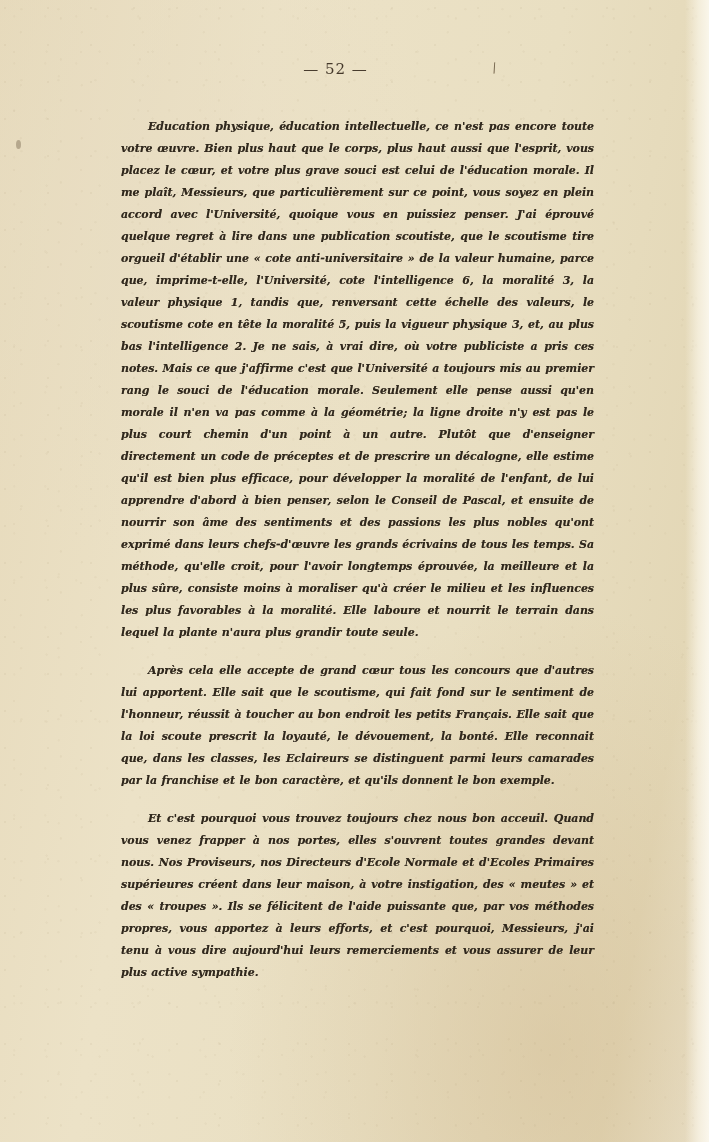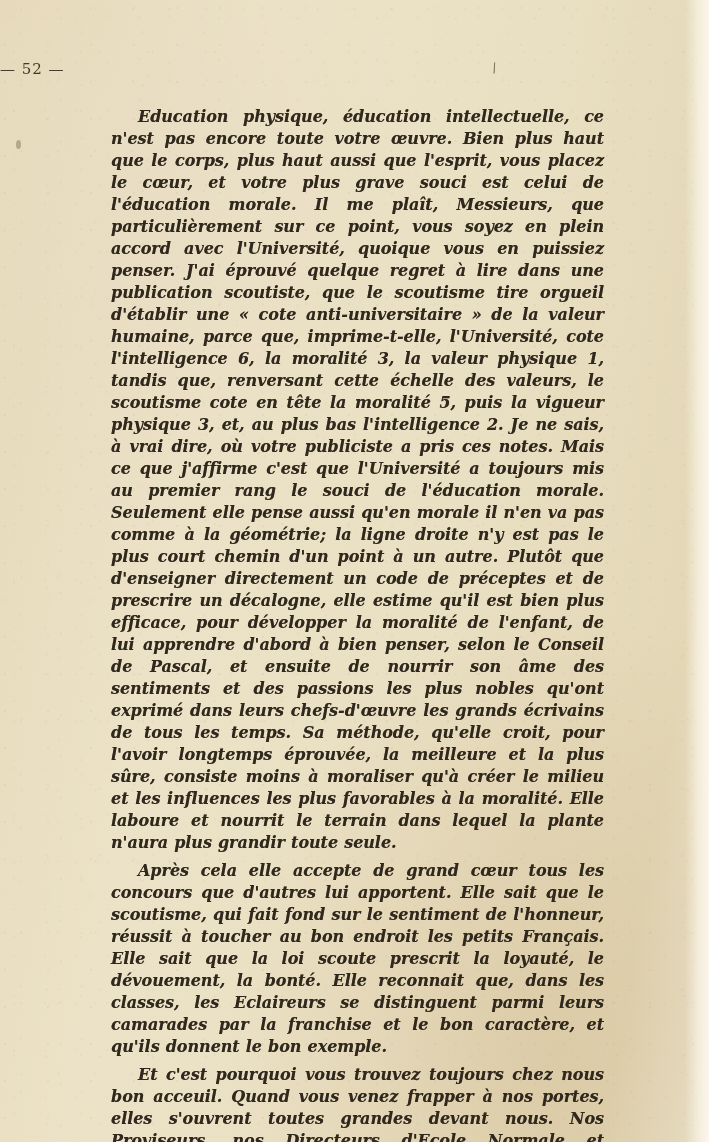--- a/index.html
+++ b/index.html
@@ -64,45 +64,45 @@
     left: 0;
     top: 0;
     width: 709px;
     height: 1142px;
   }
   .folio {
     position: absolute;
     top: 60px;
     left: 0;
     width: 671px;
-    text-align: left;
+    text-align: center;
     font-size: 15px;
     letter-spacing: 1px;
     color: #43372a;
     font-family: "DejaVu Serif", "Liberation Serif", serif;
   }
   .folio-mark {
     position: absolute;
     top: 60px;
     left: 492px;
     font-size: 13px;
     color: #7a6a52;
     transform: rotate(-14deg);
   }
   .textblock {
     position: absolute;
     left: 105px;
     top: 100px;
     width: 505px;
   }
   p.para {
-    margin: 6px;
+    margin: 16px;
     font-style: italic;
     font-weight: bold;
-    font-size: 16px;
+    font-size: 11px;
     line-height: 22.0px;
     text-align: justify;
     text-align-last: left;
     color: #30281d;
     text-indent: 27px;
     letter-spacing: -0.05px;
     word-spacing: 0.6px;
     text-shadow: 0 0 0.35px rgba(48,40,29,0.55);
   }
   p.para + p.para {

